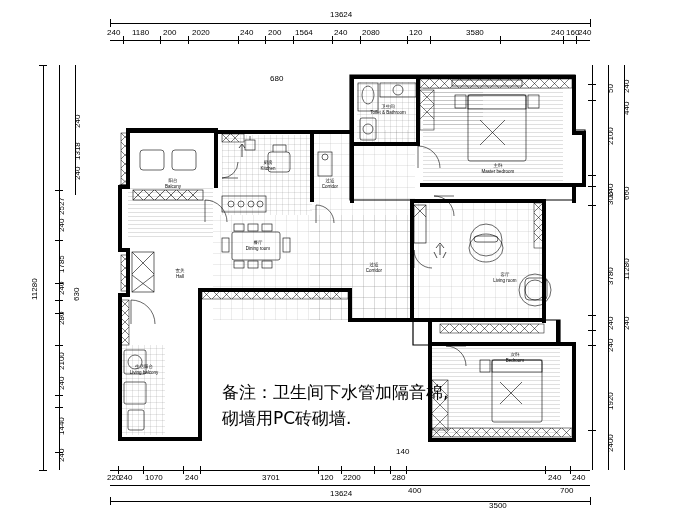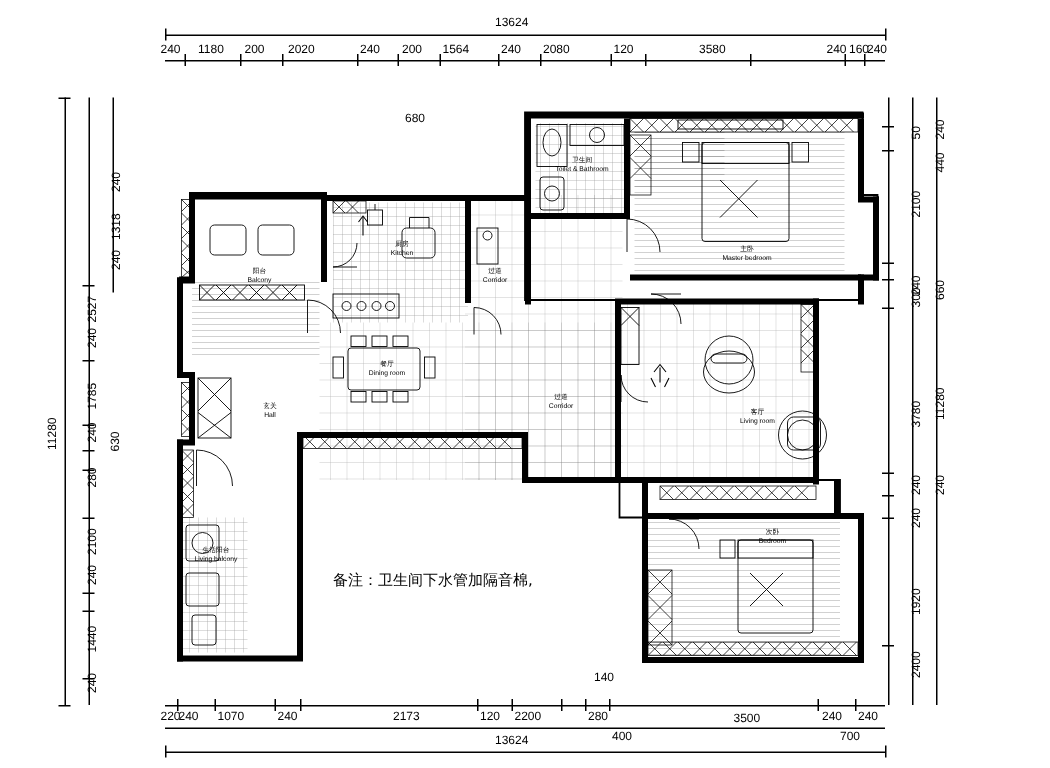--- a/index.html
+++ b/index.html
@@ -1,21 +1,21 @@
 <!DOCTYPE html>
 <html><head>
 <meta charset="utf-8">
 <style>
   html,body{margin:0;padding:0;background:#ffffff;}
   body{width:700px;height:512px;overflow:hidden;font-family:"Liberation Sans",sans-serif;}
   #stage{position:relative;width:700px;height:512px;background:#fff;}
   .dim{position:absolute;font-size:8px;color:#000;white-space:nowrap;letter-spacing:0;}
   .dimv{position:absolute;font-size:8px;color:#000;white-space:nowrap;transform-origin:0 0;transform:rotate(-90deg);}
   .rm{position:absolute;font-size:4.5px;color:#000;text-align:center;line-height:1.25;white-space:nowrap;}
-  .note{position:absolute;font-size:10px;color:#000;line-height:1.5;font-family:"DejaVu Sans",sans-serif;}
+  .note{position:absolute;font-size:17px;color:#000;line-height:1.5;font-family:"DejaVu Sans",sans-serif;}
   .ln{position:absolute;background:#000;}
   .h{height:1px;}
   .v{width:1px;}
   .tick{position:absolute;background:#000;width:1px;}
   .ticth{position:absolute;background:#000;height:1px;}
   svg{position:absolute;left:0;top:0;overflow:visible;}
 </style>
 </head>
 <body>
 
@@ -116,26 +116,26 @@
   <div class="ticth" style="left:588px;top:315px;width:8px;"></div>
   <div class="ticth" style="left:588px;top:330px;width:8px;"></div>
   <div class="ticth" style="left:588px;top:345px;width:8px;"></div>
   <div class="ticth" style="left:588px;top:430px;width:8px;"></div>
 
   <div class="ln h" style="left:110px;top:470px;width:480px;"></div>
   <div class="dim" style="left:107px;top:473px;">220</div>
   <div class="dim" style="left:119px;top:473px;">240</div>
   <div class="dim" style="left:145px;top:473px;">1070</div>
   <div class="dim" style="left:185px;top:473px;">240</div>
-  <div class="dim" style="left:262px;top:473px;">2173</div>
+  <div class="dim" style="left:262px;top:473px;">3701</div>
   <div class="dim" style="left:320px;top:473px;">120</div>
   <div class="dim" style="left:343px;top:473px;">2200</div>
   <div class="dim" style="left:376px;top:447px;margin-left:20px;">140</div>
   <div class="dim" style="left:392px;top:473px;">280</div>
-  <div class="dim" style="left:489px;top:474px;">3500</div>
+  <div class="dim" style="left:489px;top:501px;">3500</div>
   <div class="dim" style="left:548px;top:473px;">240</div>
   <div class="dim" style="left:572px;top:473px;">240</div>
   <div class="dim" style="left:408px;top:486px;">400</div>
   <div class="dim" style="left:560px;top:486px;">700</div>
   <div class="ln h" style="left:110px;top:485px;width:480px;"></div>
   <div class="dim" style="left:330px;top:489px;">13624</div>
   <div class="ln h" style="left:110px;top:501px;width:480px;"></div>
   <div class="tick" style="left:110px;top:497px;height:8px;"></div>
   <div class="tick" style="left:590px;top:497px;height:8px;"></div>
   <div class="tick" style="left:118px;top:466px;height:8px;"></div>
@@ -448,15 +448,16 @@
     <span>Bedroom</span>
   </div>
 
   <div class="rm" style="left:118px;top:364px;width:52px;">
     <span>生活阳台</span><br>
     <span>Living balcony</span>
   </div>
 
   <div class="note" style="left:222px;top:380px;">
     <div>备注：卫生间下水管加隔音棉,</div>
+    <div>砌墙用PC砖砌墙.</div>
   </div>
 
 </div>
 
 </body></html>

